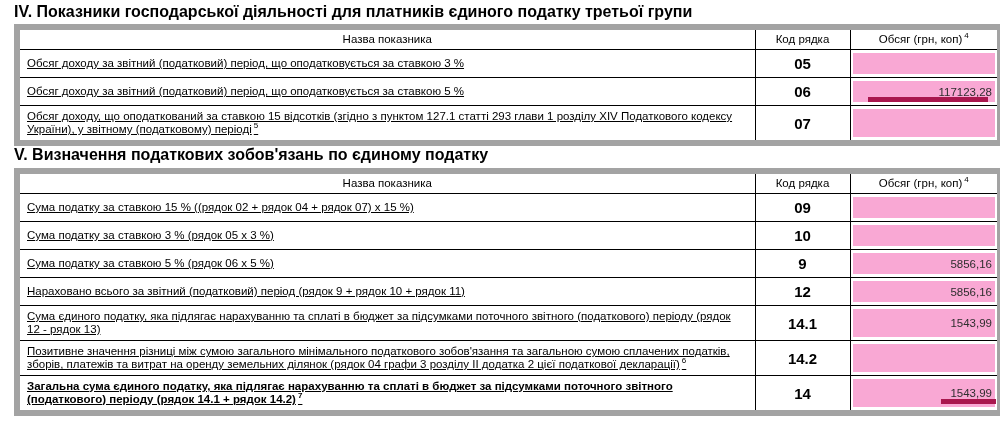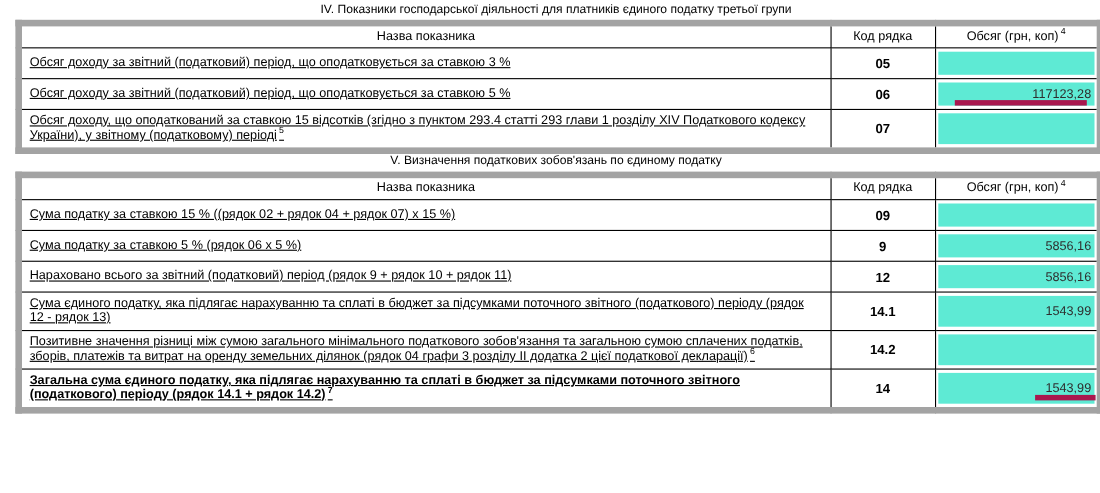--- a/index.html
+++ b/index.html
@@ -1,28 +1,28 @@
 <!DOCTYPE html>
 <html lang="uk"><head>
 <meta charset="utf-8">
 <style>
   html,body{margin:0;padding:0;background:#ffffff;width:1000px;height:448px;overflow:hidden;}
   body{font-family:"Liberation Sans", sans-serif;color:#000;}
   .page{width:1000px;}
-  .sec-title{width:983px;margin-left:14px;text-align:center;font-weight:normal;font-size:11px;padding:3px 0 3px 0;}
+  .sec-title{width:983px;margin-left:14px;font-weight:bold;font-size:16px;padding:3px 0 3px 0;}
   section.sec-v .sec-title{padding-top:0;padding-bottom:4px;}
   table.form-table{border-collapse:collapse;margin-left:14px;width:983px;table-layout:fixed;border:6px solid #a3a3a3;}
   col.w-name{width:738px;} col.w-code{width:95px;} col.w-value{width:150px;}
   th,td{border:1px solid #000;}
   th{font-weight:normal;font-size:11.5px;height:19px;text-align:center;padding:0;line-height:13px;}
   td.c-name{font-size:11.5px;line-height:13px;padding:4px 8px 4px 7px;height:19px;vertical-align:middle;text-decoration:underline;}
   tr.bold td.c-name{font-weight:bold;}
-  td.c-code{text-align:center;font-weight:bold;font-size:12px;vertical-align:middle;padding:0;}
+  td.c-code{text-align:center;font-weight:bold;font-size:15px;vertical-align:middle;padding:0;}
   td.c-value{position:relative;padding:0;}
-  .fill{position:absolute;top:3px;bottom:3px;left:2px;right:2px;background:#5eead4;display:flex;align-items:center;justify-content:flex-end;padding-right:3px;box-sizing:border-box;}
+  .fill{position:absolute;top:3px;bottom:3px;left:2px;right:2px;background:#f9a8d4;display:flex;align-items:center;justify-content:flex-end;padding-right:3px;box-sizing:border-box;}
   .val{font-size:11.5px;color:#2e2e2e;white-space:nowrap;}
   .hl{position:absolute;height:5px;background:#a9174e;z-index:2;}
   .hl-wide{right:9px;width:120px;bottom:3px;}
   .hl-short{right:1px;width:55px;bottom:6px;}
   sup{font-size:8px;line-height:0;}
   td.c-name sup{margin-left:2px;}
   th sup{margin-left:2px;}
 </style>
 </head>
 <body>
@@ -58,21 +58,21 @@
             <td class="c-name"><span>Обсяг доходу за звітний (податковий) період, що оподатковується за ставкою 5 %</span></td>
             <td class="c-code">06</td>
             <td class="c-value">
               <div class="fill">
                 <span class="val">117123,28</span>
               </div>
               <div class="hl hl-wide"></div>
             </td>
           </tr>
           <tr>
-            <td class="c-name"><span>Обсяг доходу, що оподаткований за ставкою 15 відсотків (згідно з пунктом 293.4 статті 293 глави 1 розділу XIV Податкового кодексу України), у звітному (податковому) періоді</span><sup>5</sup></td>
+            <td class="c-name"><span>Обсяг доходу, що оподаткований за ставкою 15 відсотків (згідно з пунктом 127.1 статті 293 глави 1 розділу XIV Податкового кодексу України), у звітному (податковому) періоді</span><sup>5</sup></td>
             <td class="c-code">07</td>
             <td class="c-value">
               <div class="fill">
                 <span class="val"></span>
               </div>
             </td>
           </tr>
         </tbody>
     </table>
   </section>
@@ -89,20 +89,29 @@
         <tr>
           <th class="c-name">Назва показника</th>
           <th class="c-code">Код рядка</th>
           <th class="c-value"><span>Обсяг (грн, коп)</span><sup>4</sup></th>
         </tr>
       </thead>
       <tbody>
           <tr>
             <td class="c-name"><span>Сума податку за ставкою 15 % ((рядок 02 + рядок 04 + рядок 07) х 15 %)</span></td>
             <td class="c-code">09</td>
+            <td class="c-value">
+              <div class="fill">
+                <span class="val"></span>
+              </div>
+            </td>
+          </tr>
+          <tr>
+            <td class="c-name"><span>Сума податку за ставкою 3 % (рядок  05 х 3 %)</span></td>
+            <td class="c-code">10</td>
             <td class="c-value">
               <div class="fill">
                 <span class="val"></span>
               </div>
             </td>
           </tr>
           <tr>
             <td class="c-name"><span>Сума податку за ставкою 5 % (рядок 06 х 5 %)</span></td>
             <td class="c-code">9</td>
             <td class="c-value">

